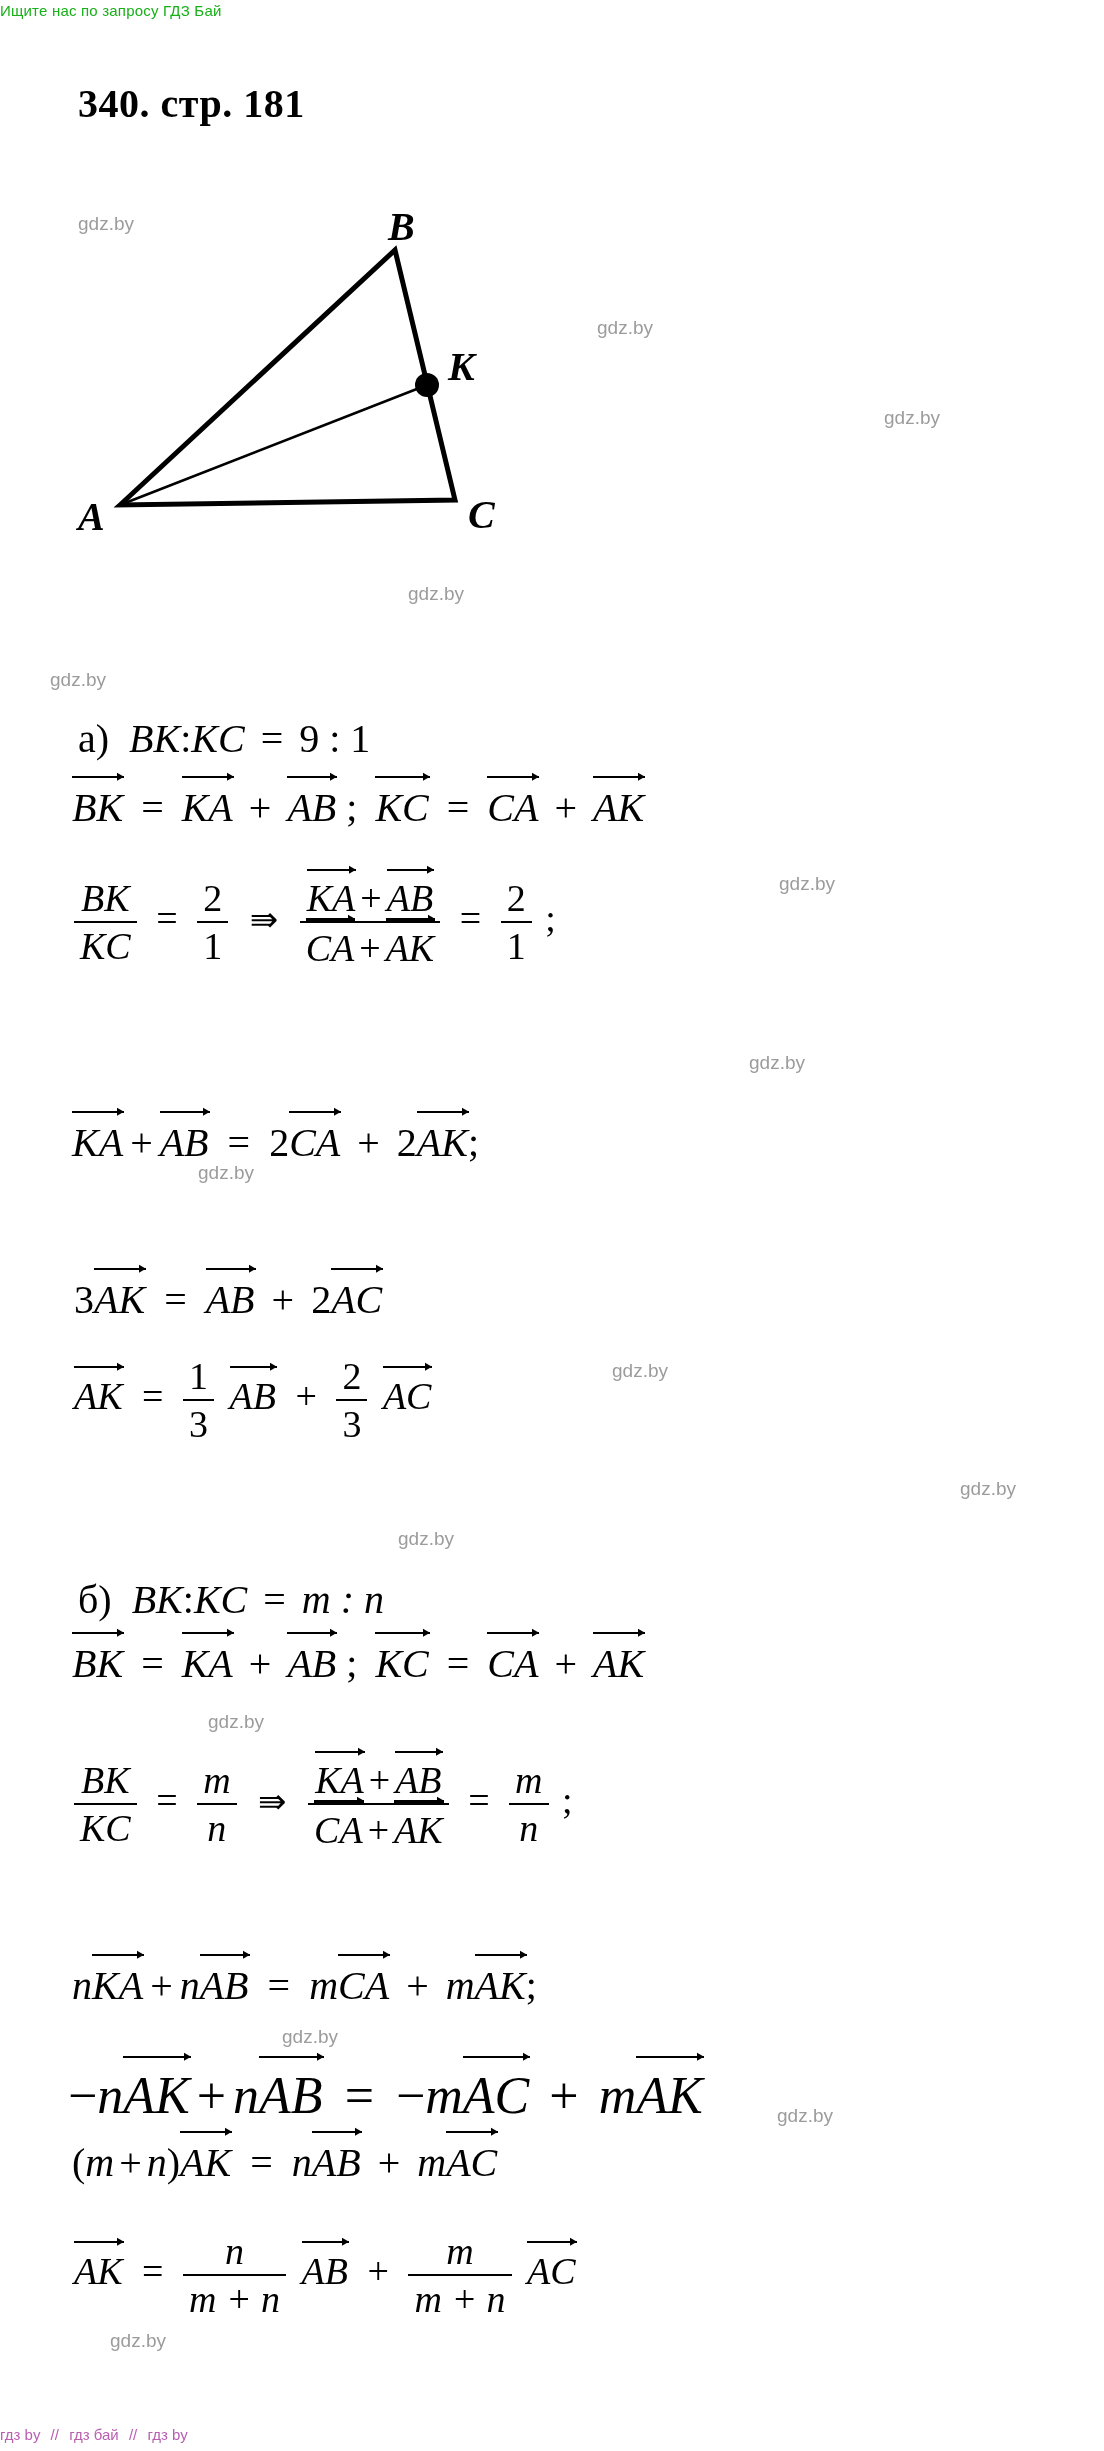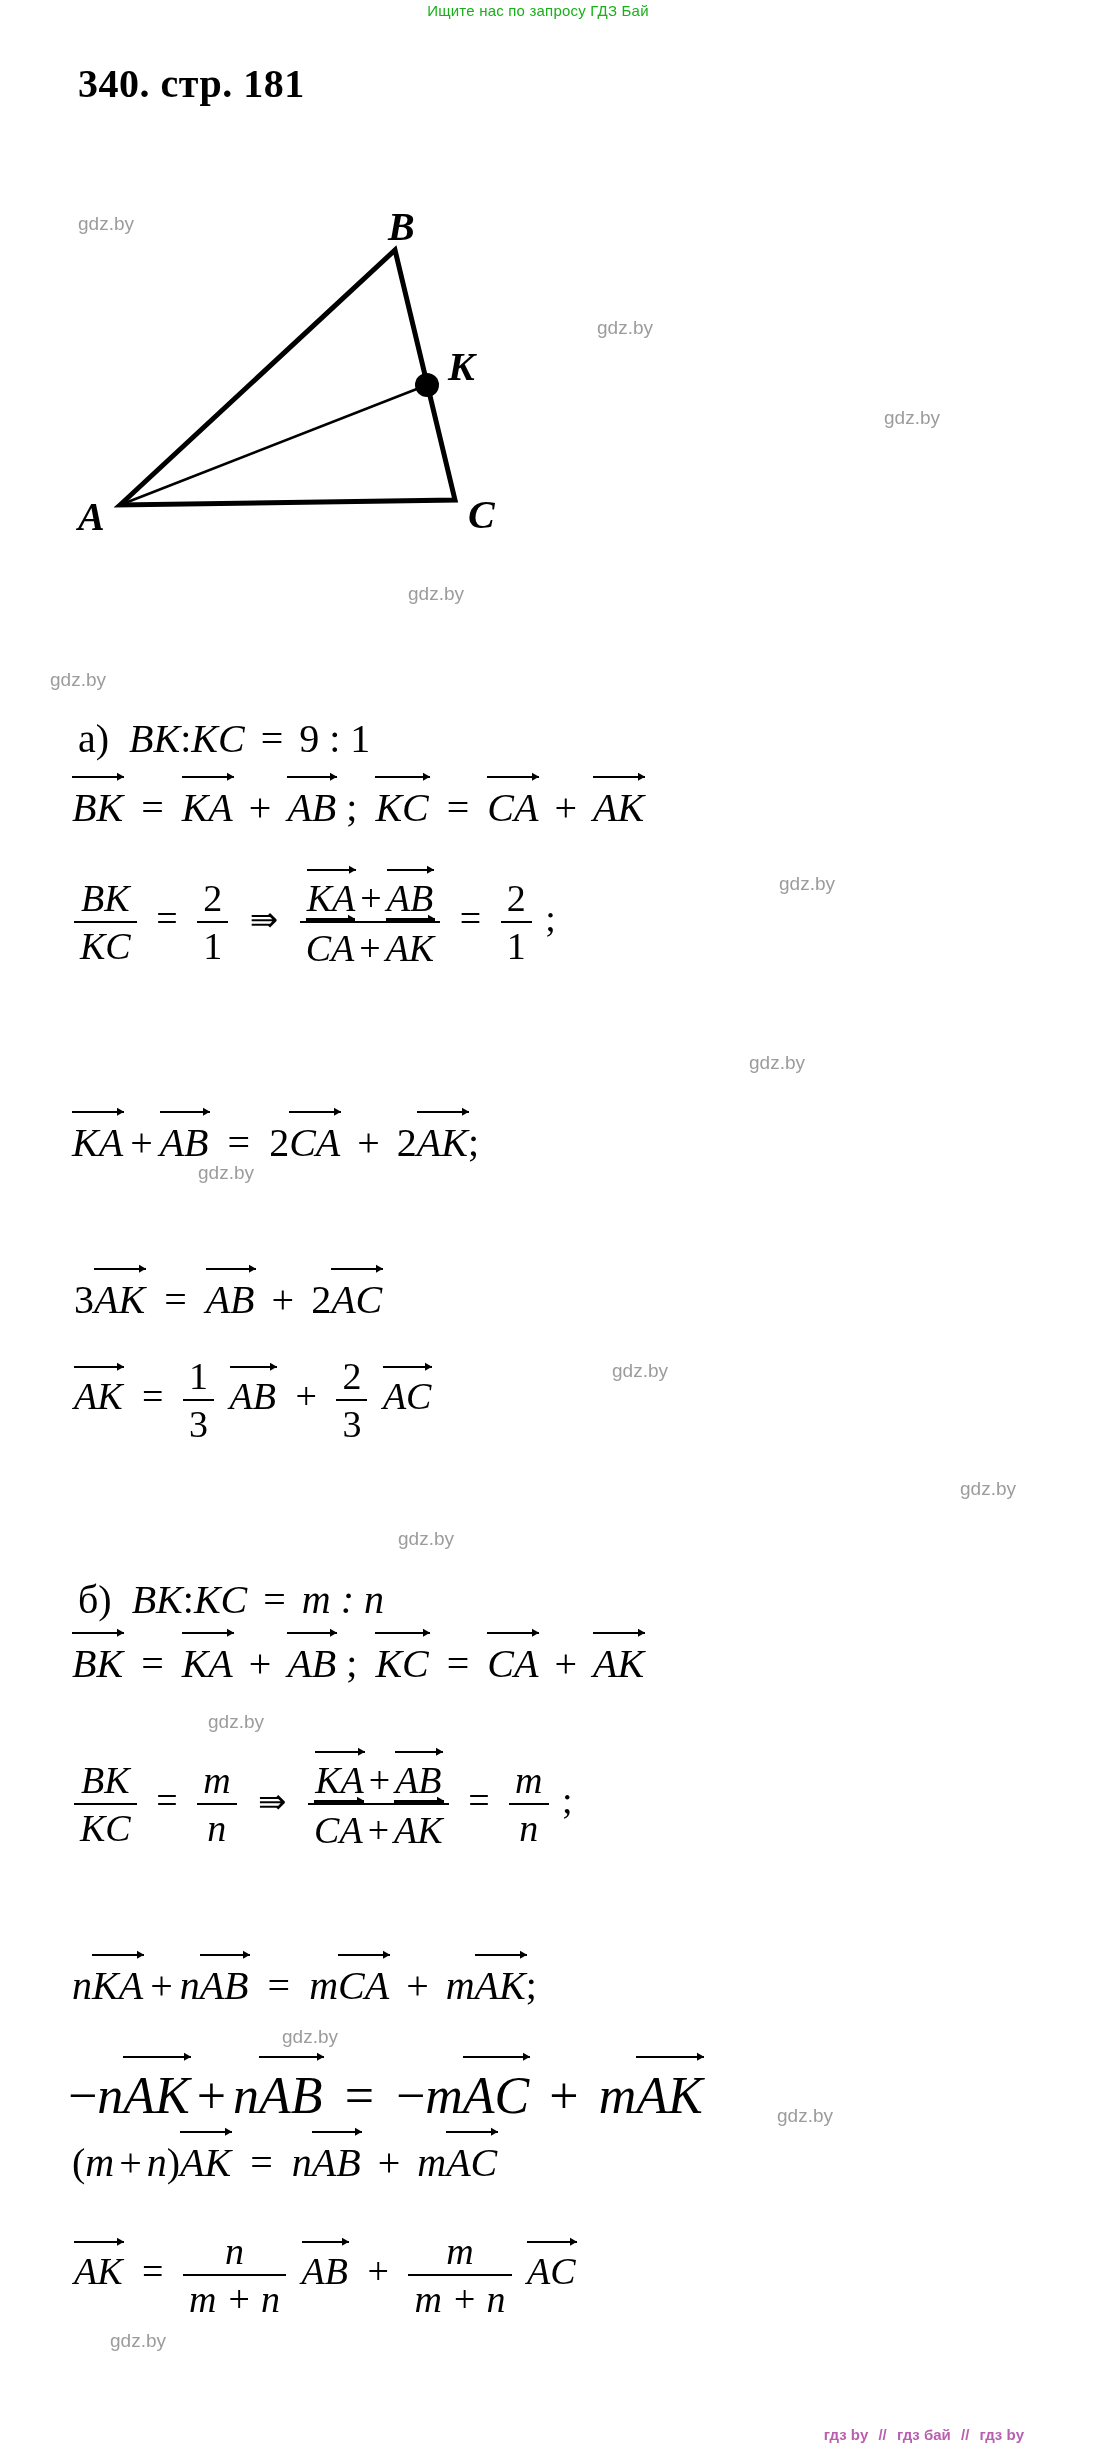--- a/index.html
+++ b/index.html
@@ -17,29 +17,29 @@
   .page {
     position: relative;
     width: 1104px;
     height: 2451px;
   }
   .top-banner {
     position: absolute;
     top: 2px;
     left: 0;
     width: 1076px;
-    text-align: center;
+    text-align: left;
     font-family: "Liberation Sans", sans-serif;
     font-size: 15px;
     color: #18b018;
     letter-spacing: 0.2px;
   }
   .task-title {
     position: absolute;
-    top: 60px;
+    top: 80px;
     left: 78px;
     font-family: "Liberation Serif", serif;
     font-weight: bold;
     font-size: 40px;
     color: #000;
     letter-spacing: 0.5px;
   }
   .wm {
     position: absolute;
     font-family: "Liberation Sans", sans-serif;
@@ -104,25 +104,24 @@
   .frac > .den {
     display: block;
     border-top: 2.4px solid #000;
     padding: 2px 6px 0 6px;
   }
   .bottom-bar {
     position: absolute;
     bottom: 8px;
     left: 0;
     width: 1024px;
-    text-align: right;
+    text-align: left;
     font-family: "Liberation Sans", sans-serif;
     font-size: 15px;
     color: #b85fb0;
-    font-weight: bold;
   }
   .bottom-bar span { color: #b85fb0; }
   .sep { color: #b85fb0; padding: 0 6px; }
 </style>
 </head>
 <body>
 
 <div class="page">
 
   <div class="top-banner">Ищите нас по запросу ГДЗ Бай</div>

